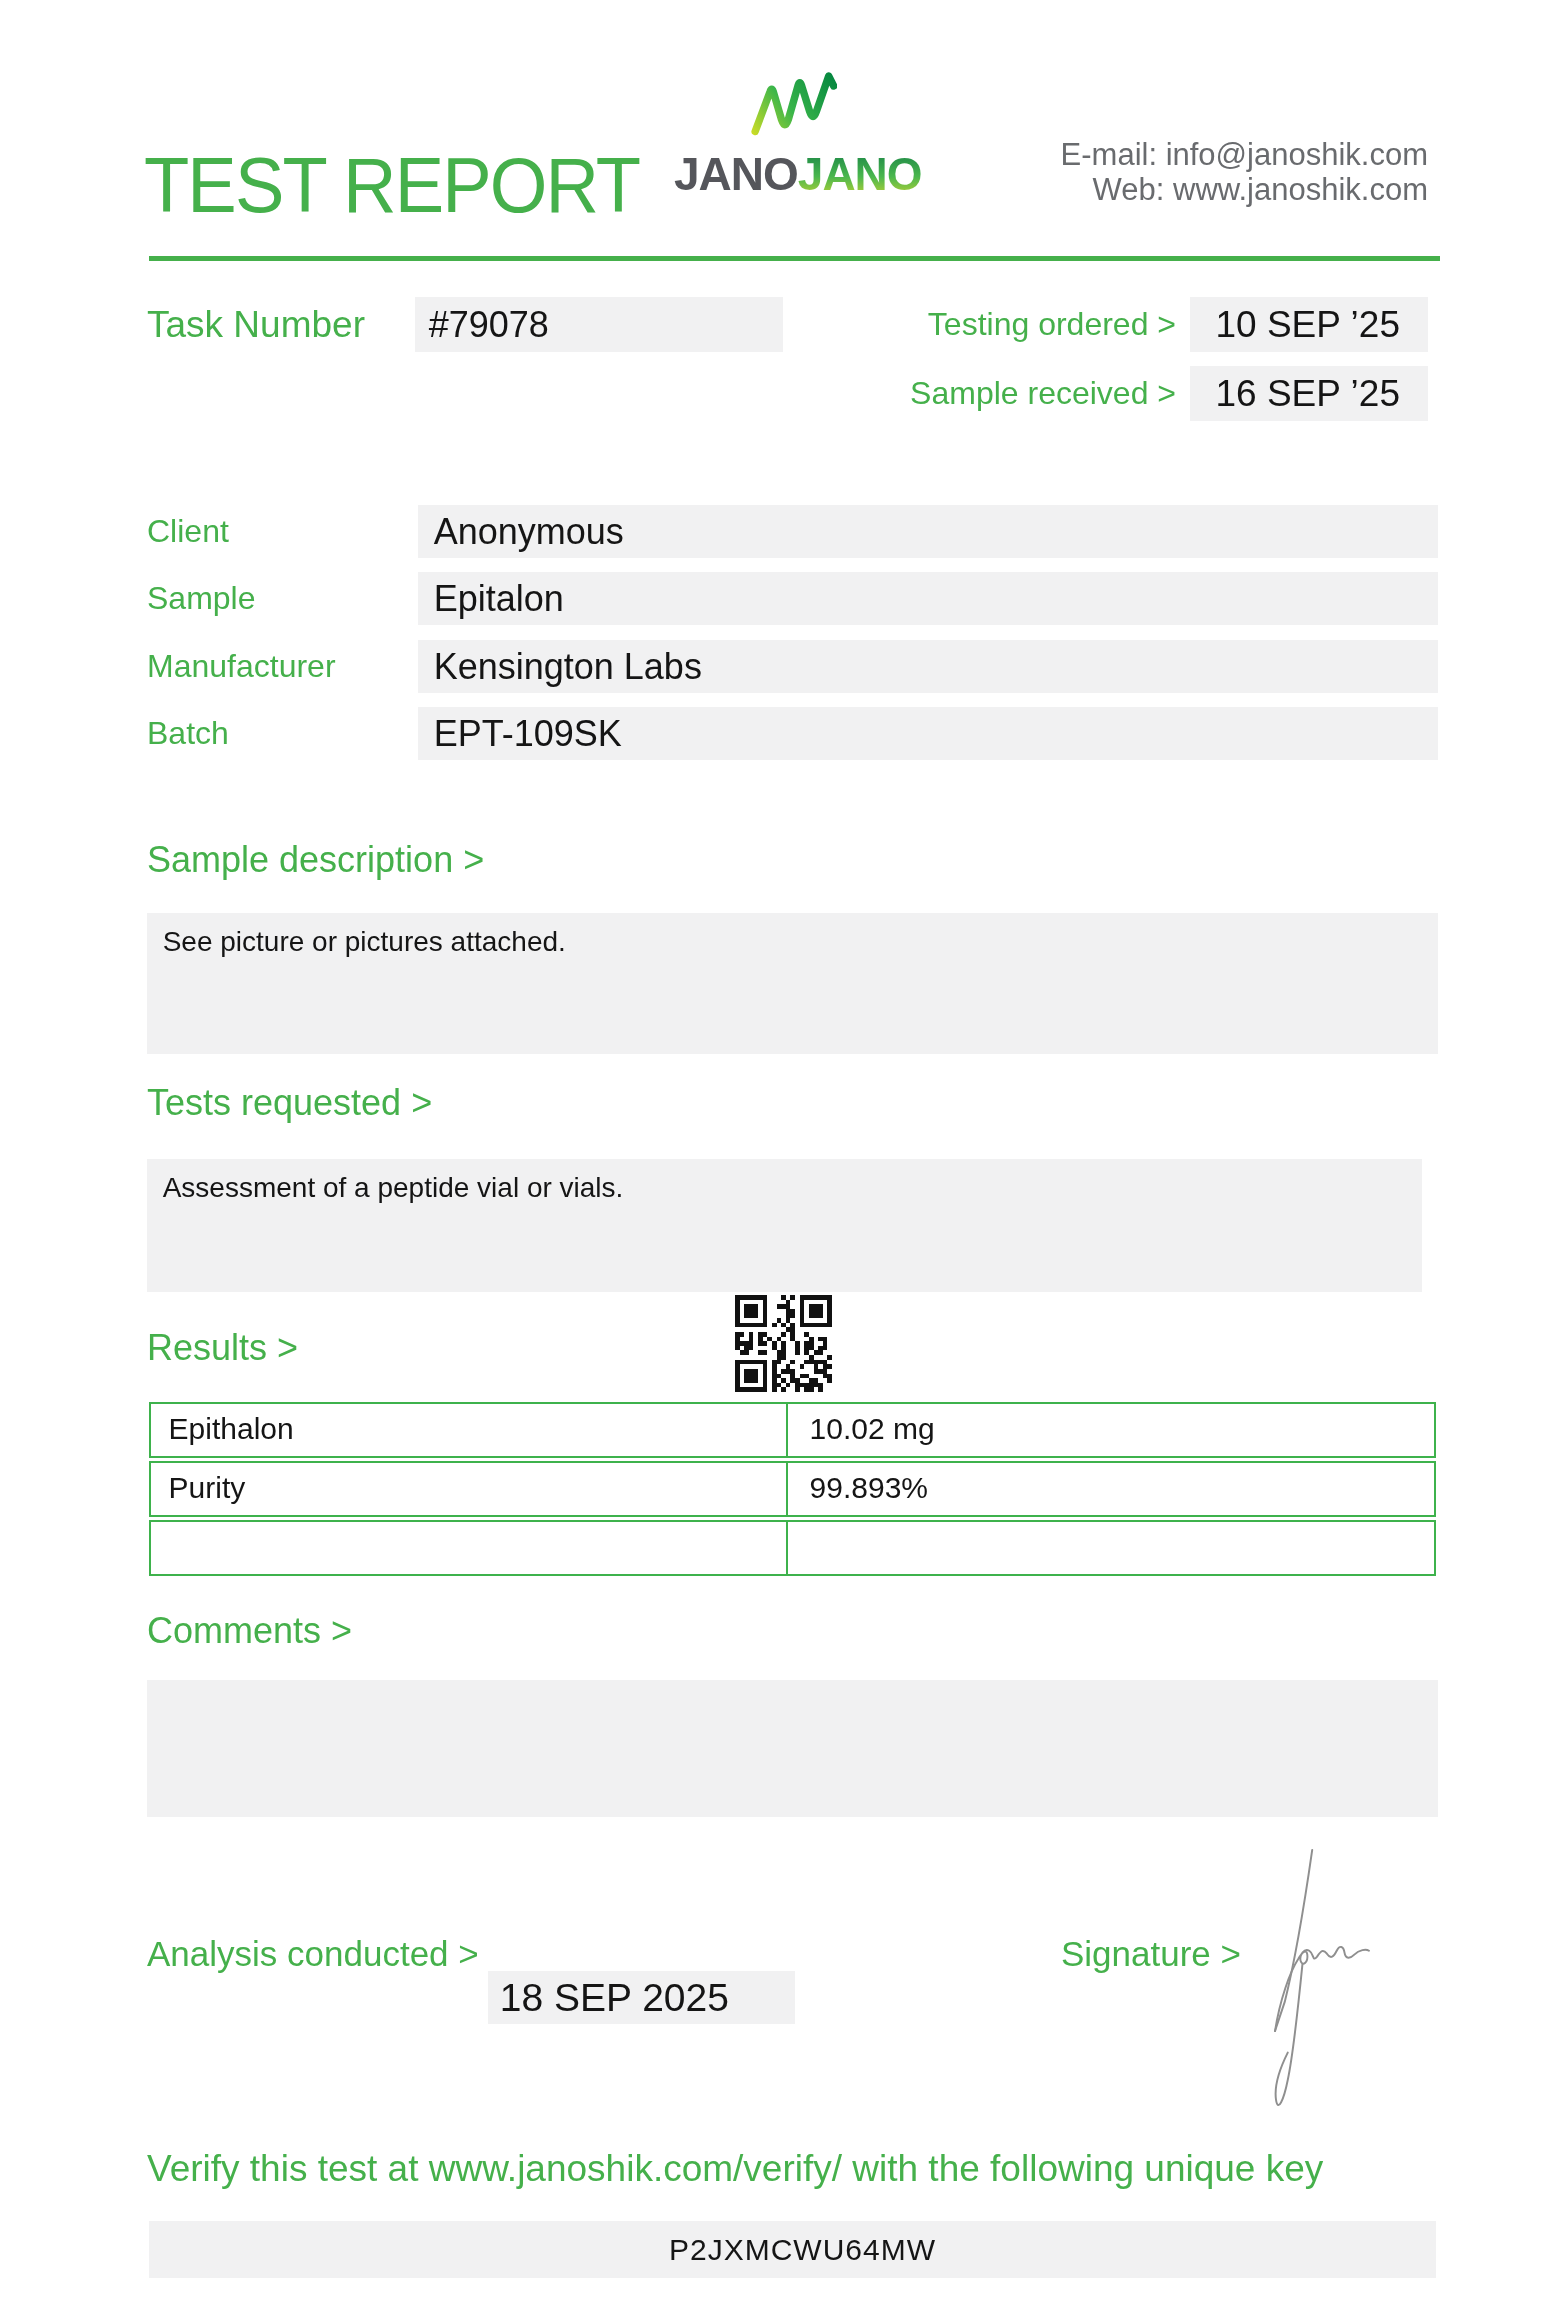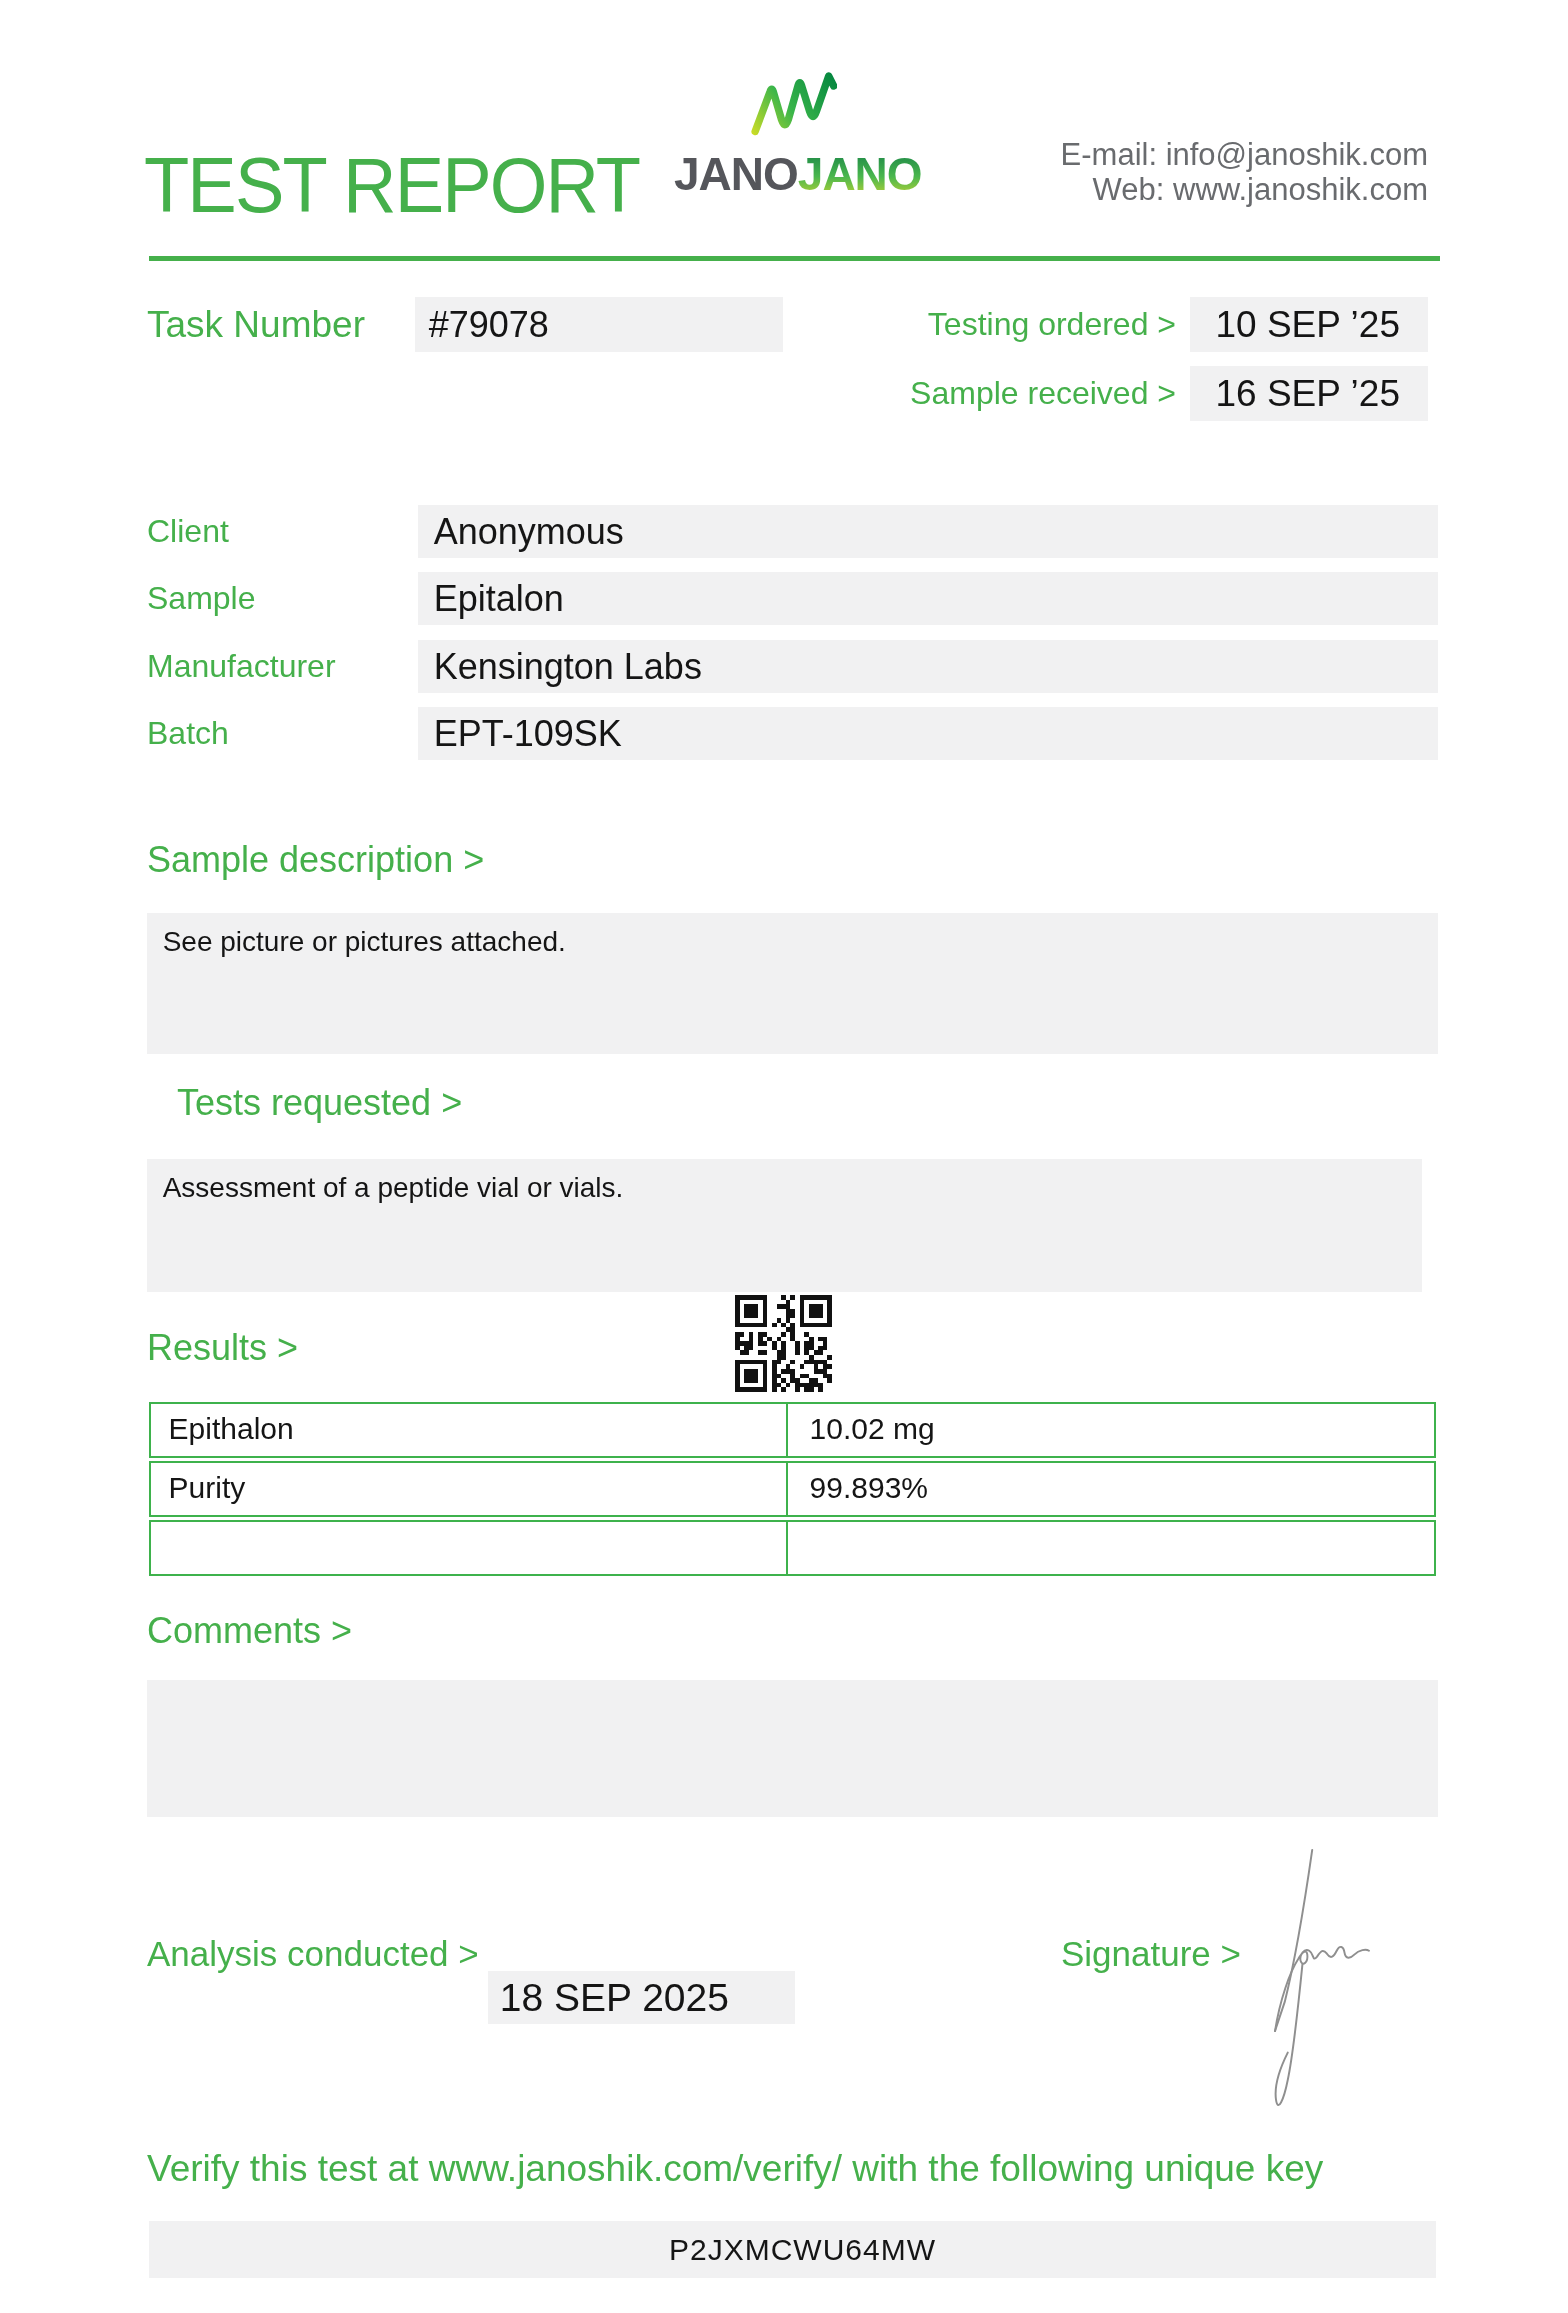--- a/index.html
+++ b/index.html
@@ -35,21 +35,21 @@
   .to-label{left:882px;top:297px;width:294px;height:55px;line-height:55px;text-align:right;font-size:32px;}
   .to-box{left:1190px;top:297px;width:238px;height:55px;line-height:55px;font-size:37px;padding-left:25.5px;}
   .sr-label{left:882px;top:366px;width:294px;height:55px;line-height:55px;text-align:right;font-size:32px;}
   .sr-box{left:1190px;top:366px;width:238px;height:55px;line-height:55px;font-size:37px;padding-left:25.5px;}
 
   .field-label{left:147px;height:53px;line-height:53px;font-size:32px;}
   .field-box{left:418px;width:1020px;height:53px;line-height:53px;font-size:36px;padding-left:15.7px;}
 
   .sd-heading{left:147px;top:839px;}
   .sd-box{left:147px;top:913px;width:1291px;height:141px;padding:12.7px 15.7px;font-size:28px;}
-  .tr-heading{left:147px;top:1082px;margin-left:30px;}
+  .tr-heading{left:147px;top:1082px;}
   .tr-box{left:147px;top:1159px;width:1275px;height:133px;padding:12.7px 15.7px;font-size:28px;}
 
   .qr{left:735px;top:1295px;width:97px;height:97px;}
 
   .res-heading{left:147px;top:1327px;}
   .res-table{left:149px;top:1402px;width:1287px;}
   .res-row{display:flex;border:2.9px solid #3eb24c;height:56px;margin-bottom:2.9px;box-sizing:border-box;background:#fff;}
   .res-cell1{width:637px;border-right:2.9px solid #3eb24c;box-sizing:border-box;padding-left:17.6px;
              line-height:49px;font-size:30px;overflow:hidden;}
   .res-cell2{flex:1;padding-left:21.6px;line-height:49px;font-size:30px;overflow:hidden;}

